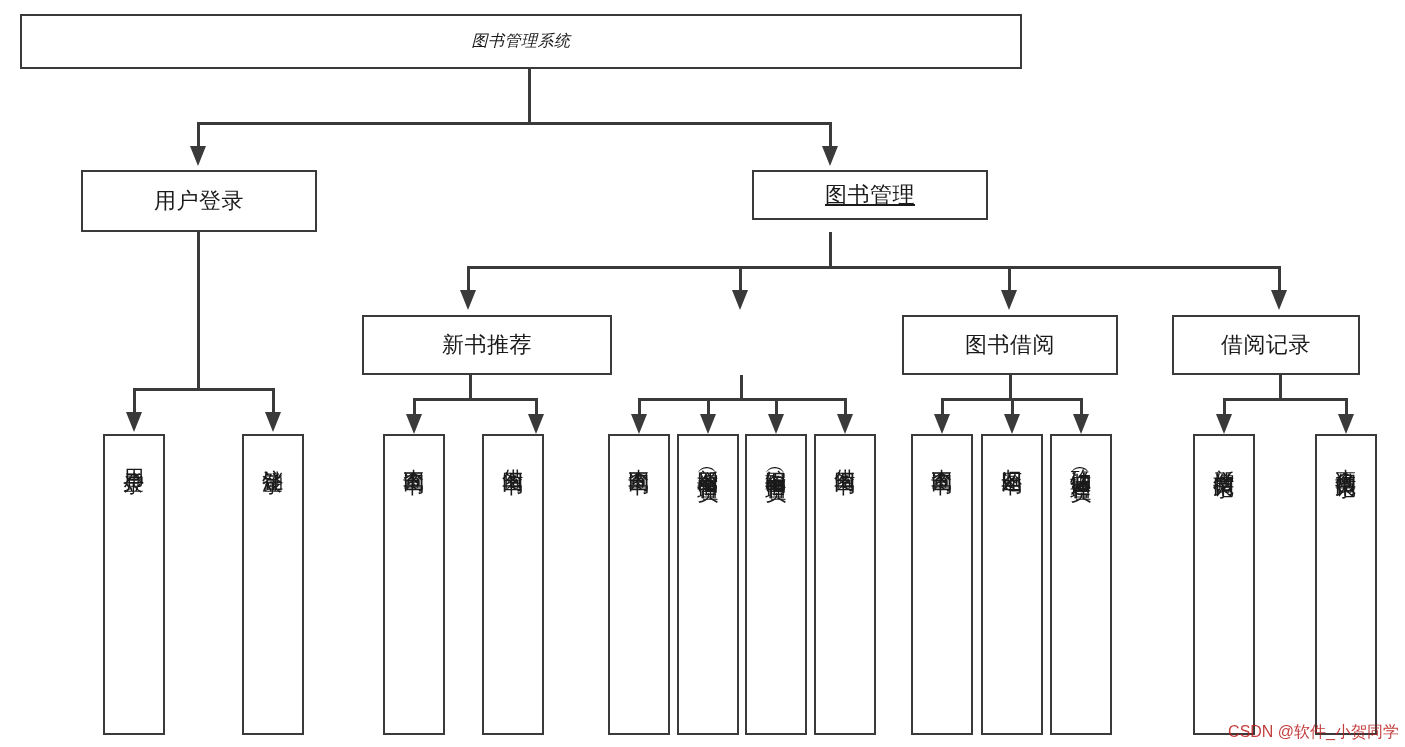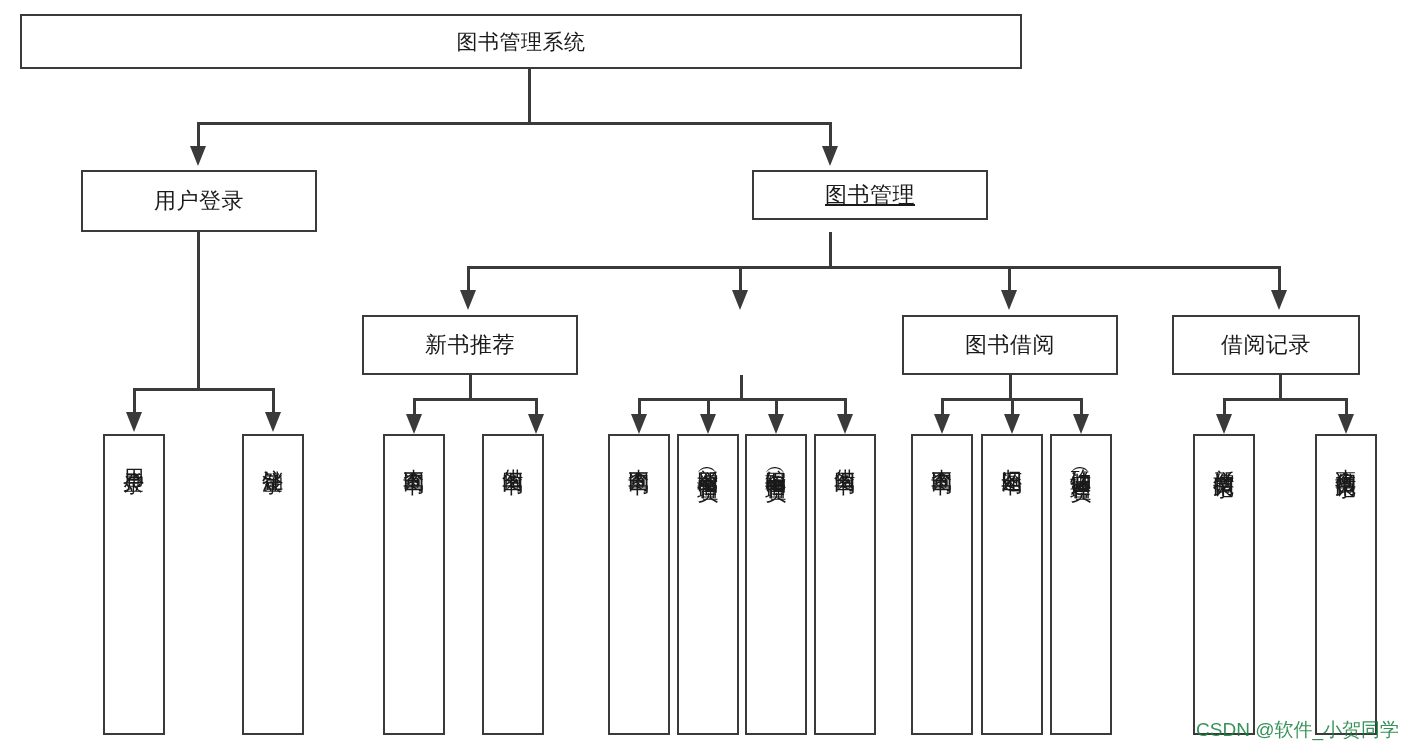--- a/index.html
+++ b/index.html
@@ -23,21 +23,22 @@
     box-sizing: border-box;
     border: 2.5px solid #3a3a3a;
     background: #ffffff;
     display: flex;
     align-items: center;
     justify-content: center;
     color: #1a1a1a;
     letter-spacing: 0.5px;
   }
   .node.root {
-    font-size: 21px;
+    font-size: 16px;
+    font-style: italic;
   }
   .node.lvl2 {
     font-size: 22px;
   }
   .node.lvl3 {
     font-size: 22px;
   }
   .node.leaf {
     font-size: 21px;
     writing-mode: vertical-rl;
@@ -70,22 +71,22 @@
     height: 0;
     border-left: 8px solid transparent;
     border-right: 8px solid transparent;
     border-top: 20px solid #3a3a3a;
   }
   
   #watermark {
     position: absolute;
     right: 6px;
     bottom: 4px;
-    font-size: 19px;
-    color: #15803d;
+    font-size: 16px;
+    color: #b91c1c;
     opacity: 0.85;
     white-space: nowrap;
     pointer-events: none;
   }
 </style>
 </head>
 <body>
 
 <div id="canvas">
 
@@ -126,21 +127,21 @@
 
   <div class="vline" style="left:739px; top:266px; height:24px;"></div>
   <div class="arrow" style="left:732px; top:290px;"></div>
 
   <div class="vline" style="left:1008px; top:266px; height:24px;"></div>
   <div class="arrow" style="left:1001px; top:290px;"></div>
 
   <div class="vline" style="left:1278px; top:266px; height:24px;"></div>
   <div class="arrow" style="left:1271px; top:290px;"></div>
 
-  <div class="node lvl3" style="left:362px; top:315px; width:216px; height:60px;">
+  <div class="node lvl3" style="left:362px; top:315px; width:250px; height:60px;">
     <span>新书推荐</span>
   </div>
   <div class="node lvl3" style="left:902px; top:315px; width:216px; height:60px;">
     <span>图书借阅</span>
   </div>
   <div class="node lvl3" style="left:1172px; top:315px; width:188px; height:60px;">
     <span>借阅记录</span>
   </div>
 
   <div class="vline" style="left:469px; top:375px; height:25px;"></div>

